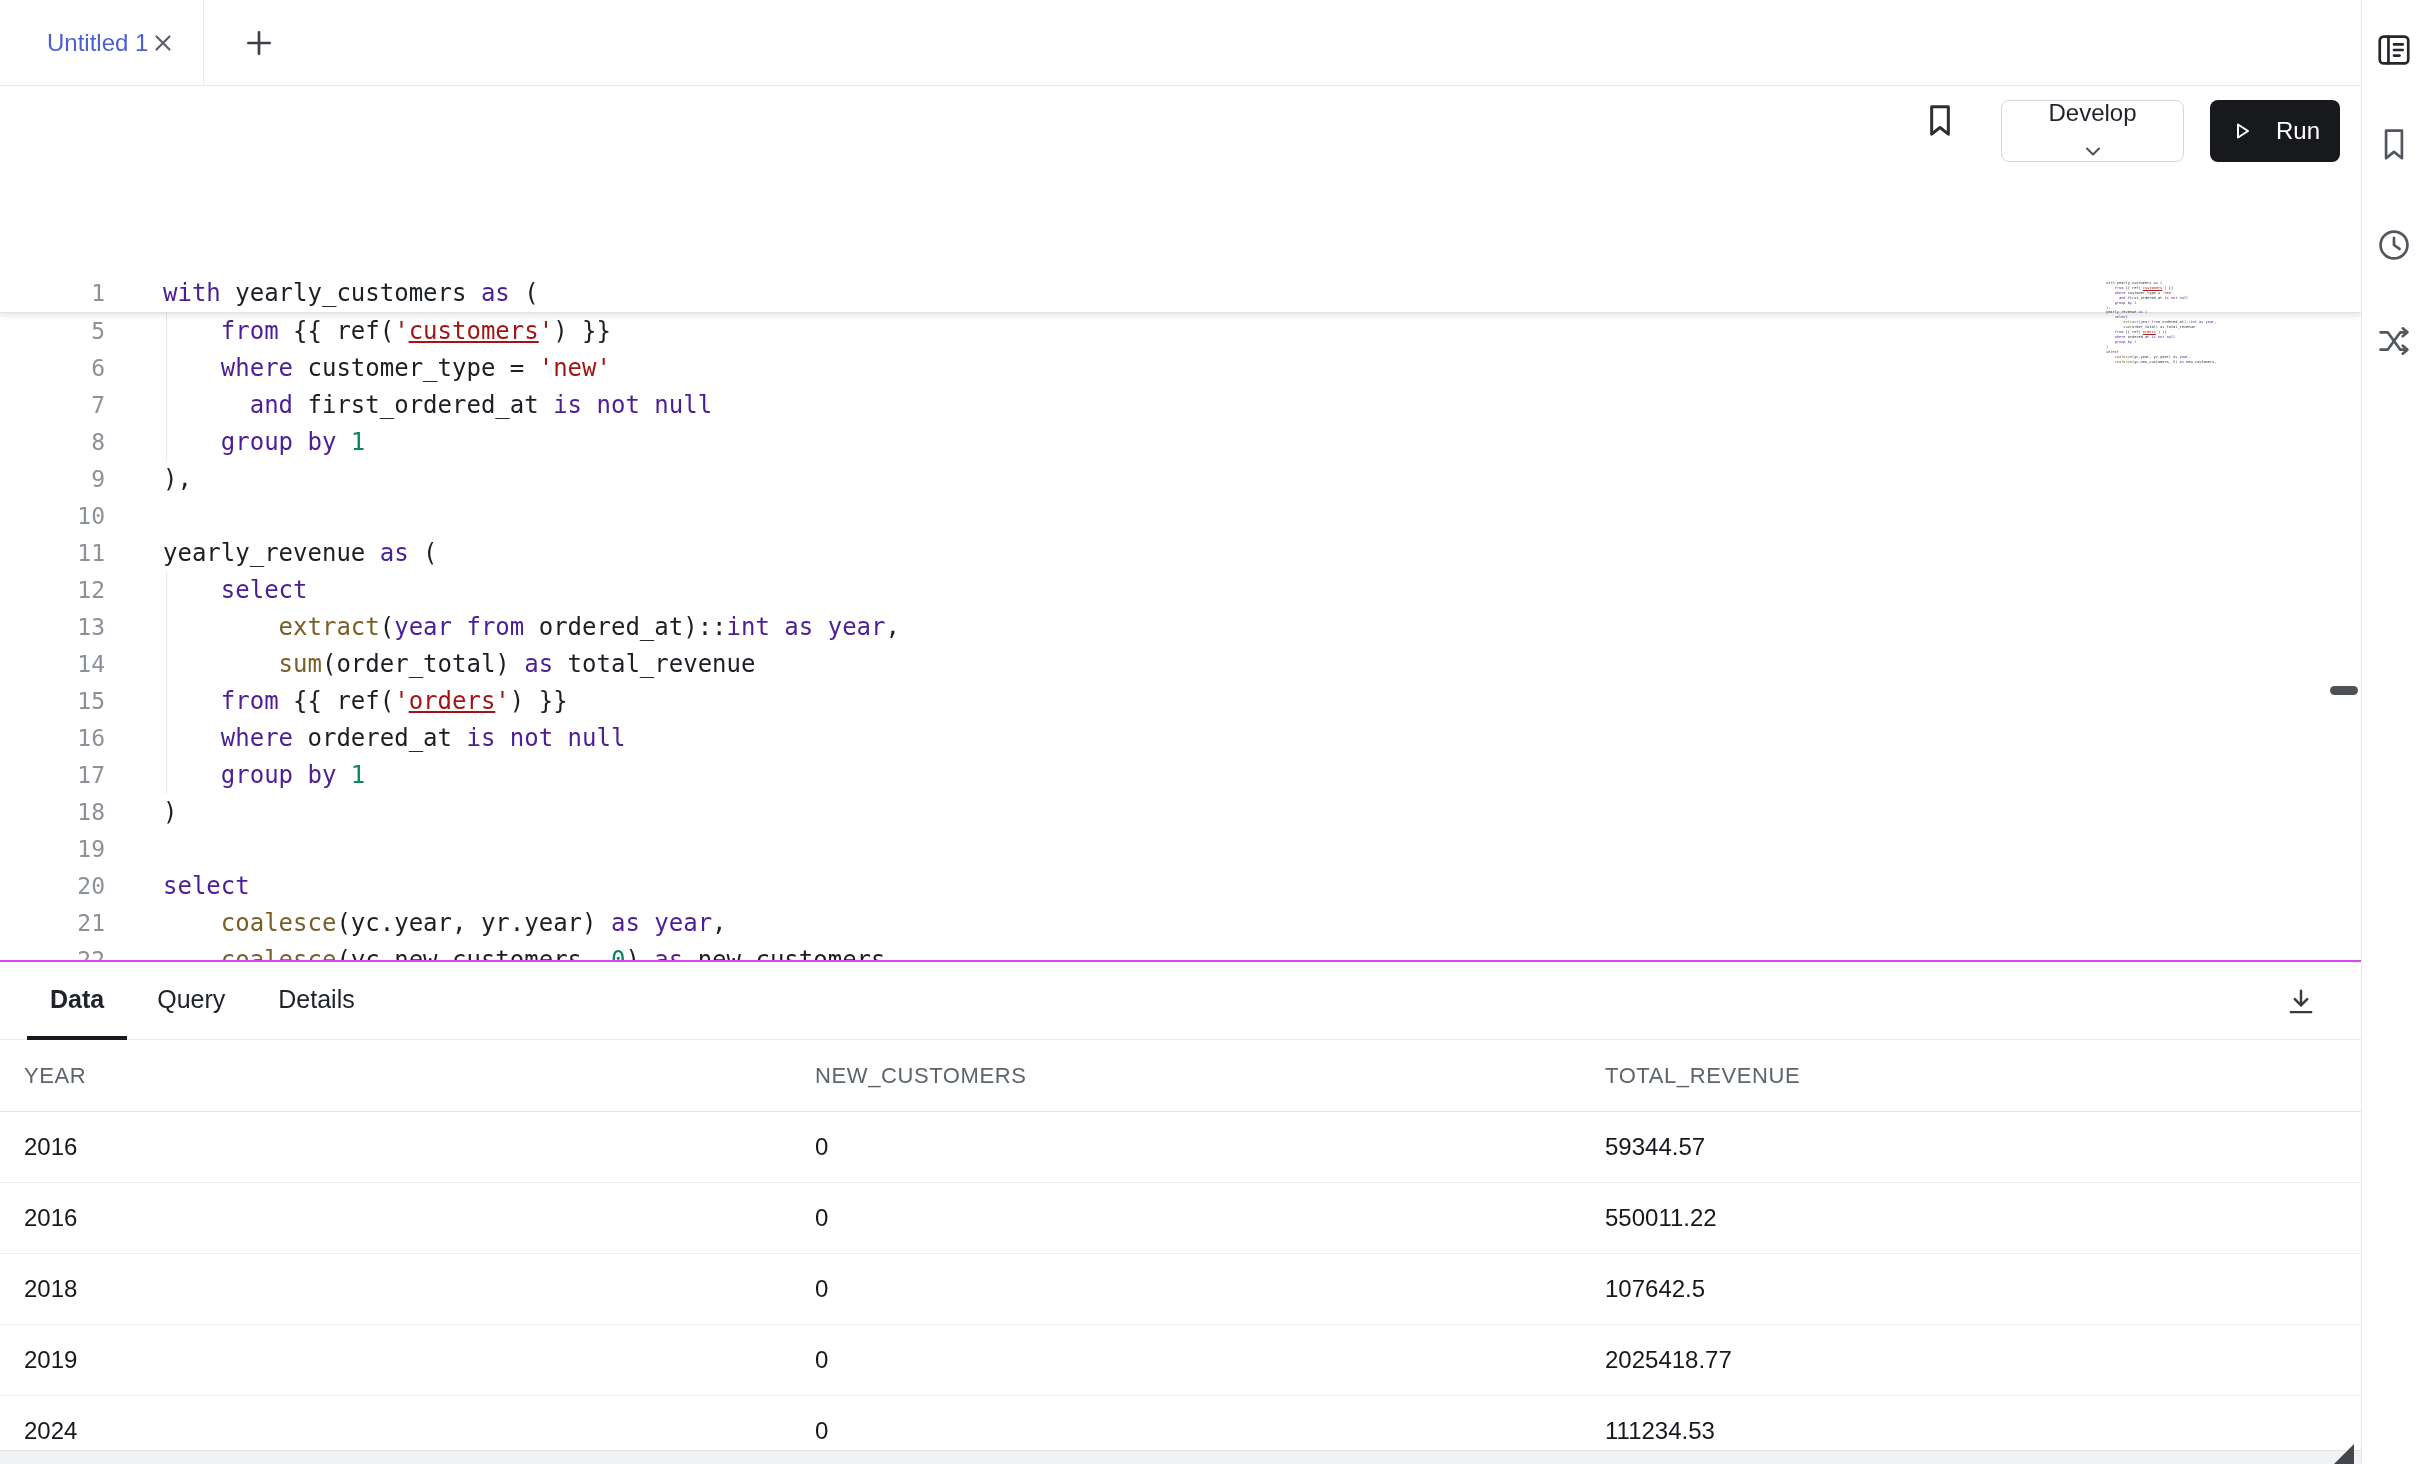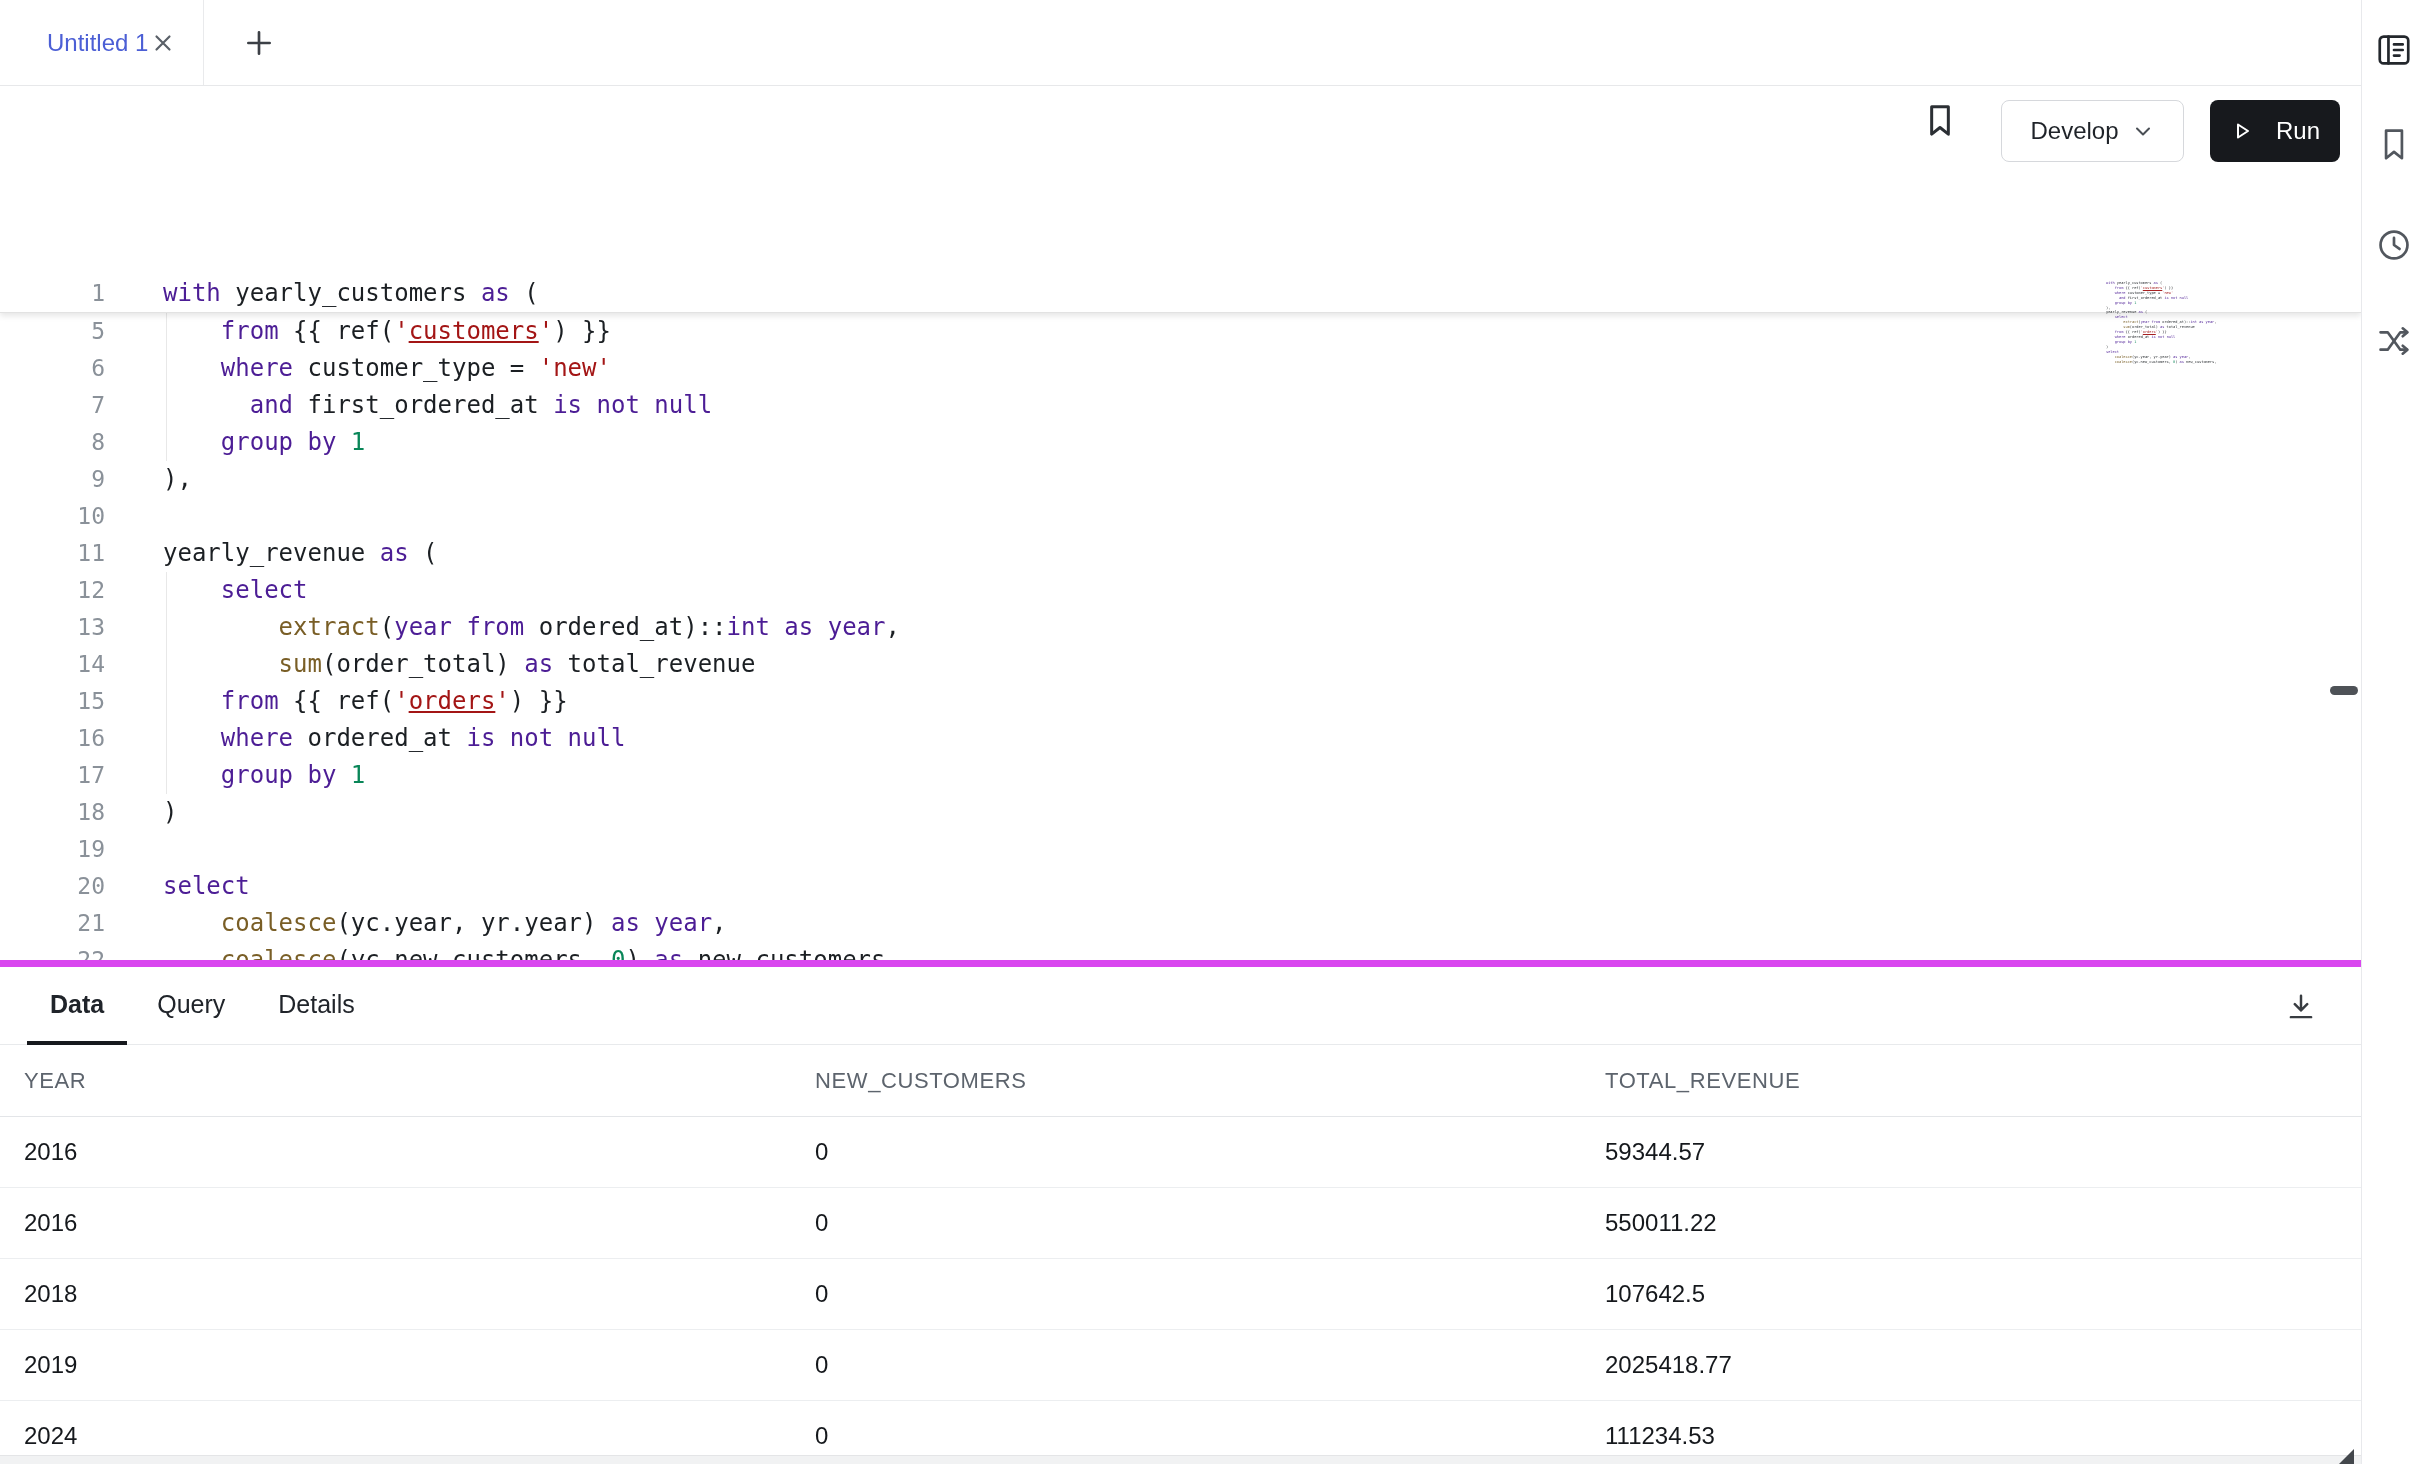--- a/index.html
+++ b/index.html
@@ -13,21 +13,21 @@
     border-right:1px solid #e9eaec; display:flex; align-items:center;
     padding-left:47px; gap:2px; cursor:pointer; }
   .tab-label { font-size:24px; color:#4c5fd5; }
   .tab-add { position:absolute; left:243px; top:27px; width:32px; height:32px; cursor:pointer; }
 
   
   .toolbar { position:absolute; left:0; top:86px; width:2361px; height:119px; background:#fff; }
   .bookmark-btn { position:absolute; left:1920px; top:14px; width:40px; height:40px; cursor:pointer; }
   .develop-btn { position:absolute; left:2001px; top:14px; width:183px; height:62px;
     border:1px solid #d6d8dc; border-radius:8px; background:#fff; display:flex;
-    align-items:center; justify-content:center; gap:12px; font-size:24px; color:#1f2329; cursor:pointer; }
+    align-items:center; justify-content:center; gap:12px; font-size:24px; color:#1f2329; cursor:pointer;flex-direction:column; }
   .run-btn { position:absolute; left:2210px; top:14px; width:130px; height:62px;
     background:#17191d; border-radius:8px; display:flex; align-items:center;
     justify-content:center; gap:22px; font-size:24px; color:#fff; cursor:pointer; }
 
   
   .status-badge { position:absolute; left:44px; top:205px; height:52px; border-radius:7px;
     background:#e9f5ee; display:flex; align-items:center; gap:13px; padding:0 22px; }
   .status-badge span { font-size:23px; color:#177c3b; font-weight:600; }
   .env-select { position:absolute; left:406px; top:205px; height:52px; border:1px solid #d8dade;
     border-radius:8px; background:#fff; display:flex; align-items:center; gap:14px;
@@ -54,21 +54,21 @@
   .tk-n { color:#098658; }
   .tk-f { color:#795e26; }
   .tk-p { color:#1b1f23; }
   .minimap { position:absolute; left:2106px; top:6px; width:120px; height:116px; z-index:4;
     overflow:hidden; font-size:3.6px; line-height:4.9px; white-space:pre; opacity:.95; }
   .scroll-mark { position:absolute; left:2330px; top:411px; width:28px; height:9px;
     border-radius:4.5px; background:#4e5257; z-index:5; cursor:pointer; }
 
   
   .results { position:absolute; left:0; top:960px; width:2361px; height:504px;
-    border-top:7px solid #d946ef; background:#fff; overflow:hidden; }
+    border-top:2px solid #d946ef; background:#fff; overflow:hidden; }
   .rtabs { display:flex; padding-left:27px; gap:7px; height:78px; align-items:stretch;
     border-bottom:1px solid #e8eaec; }
   .rtab { padding:0 23px; display:flex; align-items:center; font-size:25px; color:#20242a;
     border-bottom:4px solid transparent; margin-bottom:-1px; cursor:pointer; }
   .rtab.active { font-weight:bold; border-bottom-color:#16191d; }
   .download-btn { position:absolute; right:42px; top:22px; width:36px; height:36px; cursor:pointer; }
   .thead,.trow { display:grid; grid-template-columns:791px 790px 1fr; align-items:center; }
   .thead { height:72px; color:#5d646d; font-size:22px; letter-spacing:.6px;
     border-bottom:1px solid #e3e5e8; }
   .thead div, .trow div { padding-left:24px; }

